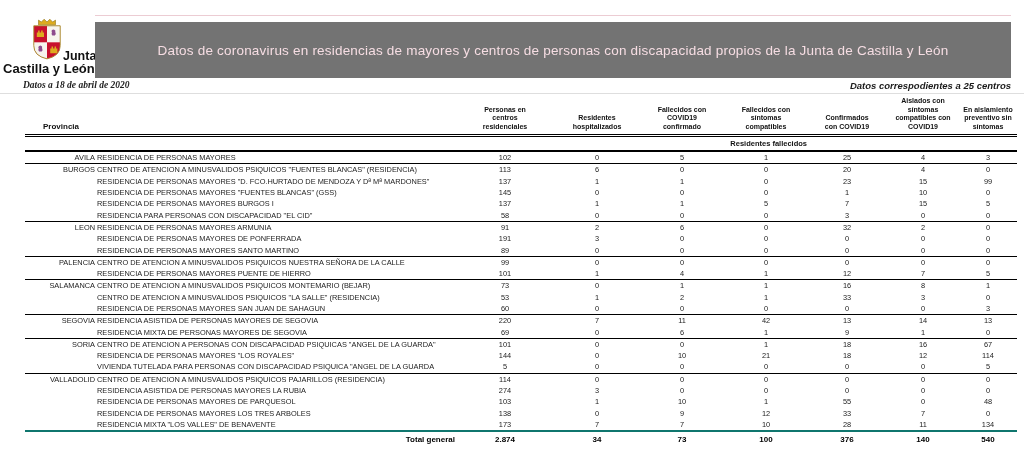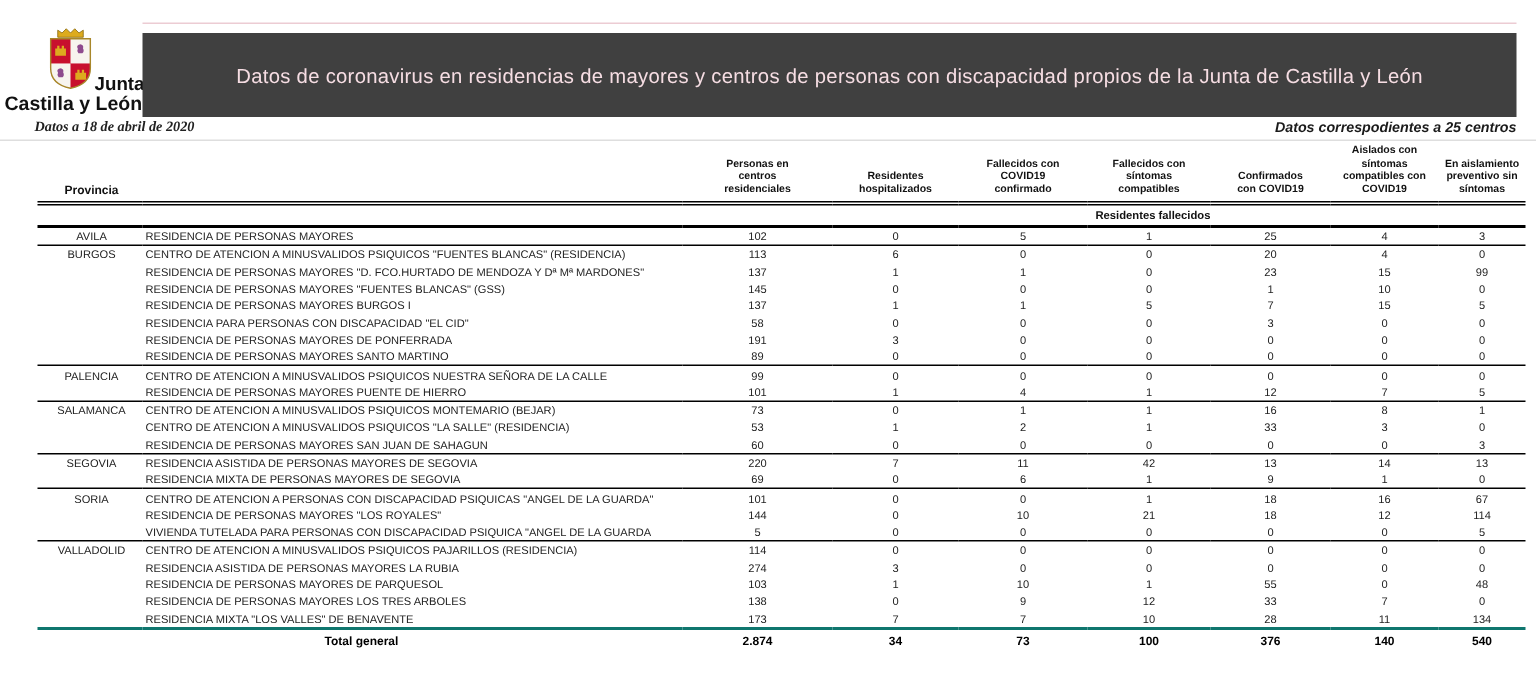--- a/index.html
+++ b/index.html
@@ -47,21 +47,21 @@
 
   .tbl tr.subhead td {
     border-bottom:2px solid #000; height:13px; font-weight:bold;
     font-size:7.5px; text-align:right; vertical-align:middle; color:#111;
   }
 
   .tbl tbody td {
     height:11.3px; font-size:7.4px; color:#222; vertical-align:middle;
     white-space:nowrap; overflow:hidden;
   }
-  .tbl td.prov { text-align:center; padding-left:2px; }
+  .tbl td.prov { text-align:right; padding-left:2px; }
   .tbl td.ctr  { text-align:left; padding-left:2px; }
   .tbl td.num  { text-align:center; }
   .tbl tr.group-start td { border-top:1px solid #000; }
   .tbl tr.total td { border-top:2px solid #0f766e; font-weight:bold; font-size:8px; color:#000; height:15px; }
 </style>
 </head>
 <body>
 
 <div class="page">
 
@@ -83,21 +83,21 @@
         <path transform="translate(21.4,30)" d="M0 8 V3 H1.4 V1 H3 V3 H4.6 V1 H6.2 V3 H7.6 V8 Z" fill="#ddab1e"></path>
         <path transform="translate(22,12.5)" d="M3.2 0.4 Q5.6 1.2 4.8 3.2 Q6 5.4 4.4 6.8 L1.6 6.8 Q0.2 5.2 1.2 3.6 Q0 1.6 1.8 0.8 Z" fill="#8e4b8e"></path>
         <path transform="translate(8,29.5)" d="M3.2 0.4 Q5.6 1.2 4.8 3.2 Q6 5.4 4.4 6.8 L1.6 6.8 Q0.2 5.2 1.2 3.6 Q0 1.6 1.8 0.8 Z" fill="#8e4b8e"></path>
       </g>
       <path d="M4 9 H32 V30 Q32 41 18 44 Q4 41 4 30 Z" fill="none" stroke="#a8872a" stroke-width="1"></path>
     </svg>
     <div class="logo-line1">Junta de</div>
     <div class="logo-line2">Castilla y León</div>
   </div>
 
-  <div class="banner" style="background: #404040;">
+  <div class="banner" style="background: #737373;">
     <div class="banner-title" style="color: rgb(246, 221, 227);">Datos de coronavirus en residencias de mayores y centros de personas con discapacidad propios de la Junta de Castilla y León</div>
   </div>
 
   <div class="date-note">Datos a 18 de abril de 2020</div>
   <div class="right-note">Datos correspodientes a 25 centros</div>
 
   <div class="gray-rule"></div>
 
   <div class="table-wrap">
       <table class="tbl">
@@ -202,20 +202,31 @@
             <td class="prov"></td>
             <td class="ctr">RESIDENCIA PARA PERSONAS CON DISCAPACIDAD  "EL CID"</td>
             <td class="num">58</td>
             <td class="num">0</td>
             <td class="num">0</td>
             <td class="num">0</td>
             <td class="num">3</td>
             <td class="num">0</td>
             <td class="num">0</td>
           </tr>
+          <tr class="group-start">
+            <td class="prov">LEON</td>
+            <td class="ctr">RESIDENCIA DE PERSONAS MAYORES ARMUNIA</td>
+            <td class="num">91</td>
+            <td class="num">2</td>
+            <td class="num">6</td>
+            <td class="num">0</td>
+            <td class="num">32</td>
+            <td class="num">2</td>
+            <td class="num">0</td>
+          </tr>
           <tr>
             <td class="prov"></td>
             <td class="ctr">RESIDENCIA DE PERSONAS MAYORES DE PONFERRADA</td>
             <td class="num">191</td>
             <td class="num">3</td>
             <td class="num">0</td>
             <td class="num">0</td>
             <td class="num">0</td>
             <td class="num">0</td>
             <td class="num">0</td>

